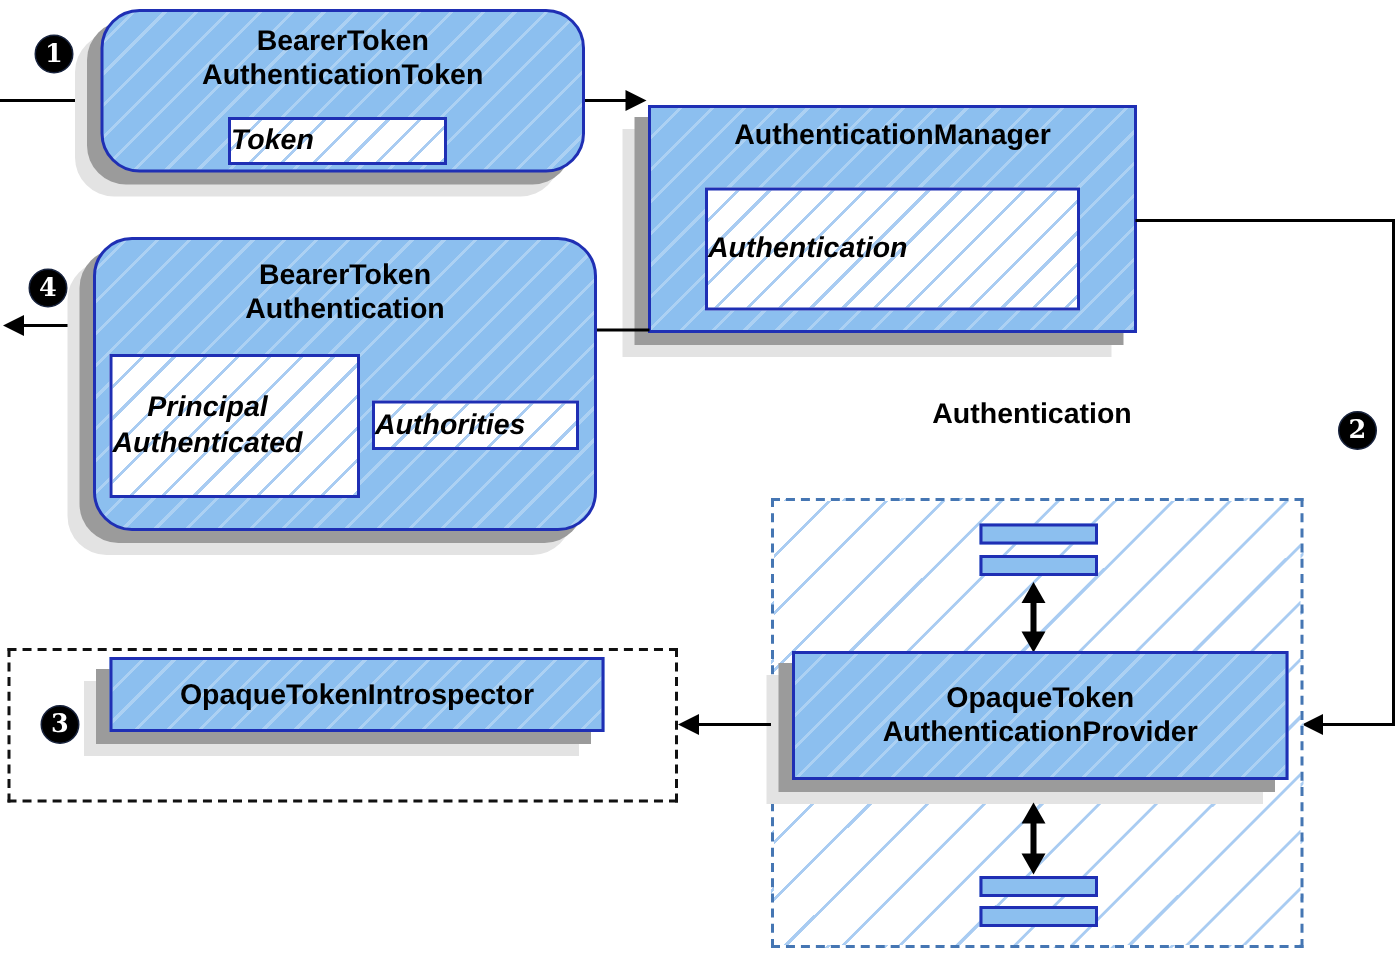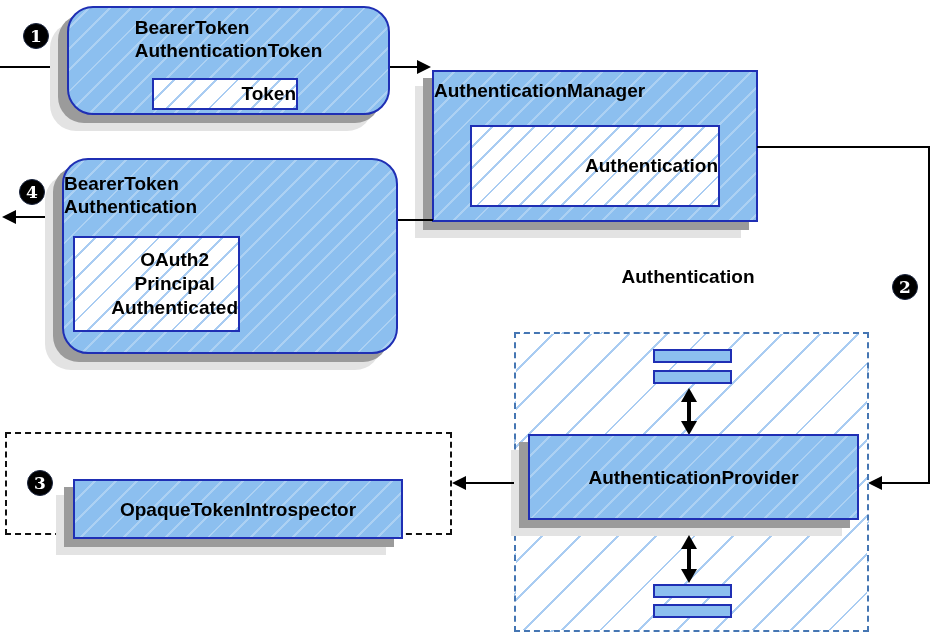--- a/index.html
+++ b/index.html
@@ -16,24 +16,24 @@
     border:2px solid #1F2FB4;
     box-shadow:-9px 8px 0 0 #9B9B9B,-17px 16px 0 0 #E3E3E3;
   }
   .rounded{border-radius:26px;}
 
   
   .hatch{
     background-color:#fff;
     background-image:repeating-linear-gradient(135deg,rgba(255,255,255,0) 0 13px,#A9CCF2 13px 15px);
     border:2px solid #1F2FB4;
-    display:flex;align-items:center;justify-content:flex-end;text-align:center;
+    display:flex;align-items:center;justify-content:flex-start;text-align:center;font-style:italic;
   }
 
-  .title{font-size:19px;line-height:23px;text-align:left;}
+  .title{font-size:19px;line-height:23px;text-align:center;}
   .label{font-size:19px;line-height:22px;text-align:center;}
 
   
   .hline{background:#000;height:2px;}
   .vline{background:#000;width:2px;}
 
   
   .ah-right{width:0;height:0;border-top:7px solid transparent;border-bottom:7px solid transparent;border-left:14px solid #000;}
   .ah-left{width:0;height:0;border-top:7px solid transparent;border-bottom:7px solid transparent;border-right:14px solid #000;}
 
@@ -102,24 +102,26 @@
   <div class="abs ah-left" style="left:2px;top:210px;"></div>
 
   <div class="abs node rounded" style="left:62px;top:158px;width:336px;height:196px;">
     <div class="title" style="margin-top:12px;">
       <div>BearerToken</div>
       <div>Authentication</div>
     </div>
   </div>
   <div class="abs hatch" style="left:73px;top:236px;width:167px;height:96px;">
     <div class="label" style="line-height:24px;">
-      <div>OAuth2</div>
       <div>Principal</div>
       <div>Authenticated</div>
     </div>
+  </div>
+  <div class="abs hatch" style="left:248px;top:267px;width:138px;height:33px;">
+    <span class="label">Authorities</span>
   </div>
 
   <div class="abs hline" style="left:757px;top:146px;width:173px;"></div>
   <div class="abs vline" style="left:928px;top:146px;height:338px;"></div>
   <div class="abs hline" style="left:882px;top:482px;width:48px;"></div>
   <div class="abs ah-left" style="left:868px;top:476px;"></div>
   <div class="abs step" style="left:892px;top:274px;">
       <span>2</span>
     </div>
 
@@ -133,37 +135,38 @@
   <div class="abs bar" style="left:653px;top:370px;"></div>
 
   <div class="abs varrow" style="left:681px;top:388px;height:47px;">
     <div class="stem"></div>
     <div class="tip-up"></div>
     <div class="tip-down"></div>
   </div>
 
   <div class="abs node col-center" style="left:528px;top:434px;width:331px;height:86px;">
     <div class="title">
+      <div>OpaqueToken</div>
       <div>AuthenticationProvider</div>
     </div>
   </div>
 
   <div class="abs varrow" style="left:681px;top:535px;height:48px;">
     <div class="stem"></div>
     <div class="tip-up"></div>
     <div class="tip-down"></div>
   </div>
 
   <div class="abs bar" style="left:653px;top:584px;"></div>
   <div class="abs bar" style="left:653px;top:604px;"></div>
 
   <div class="abs hline" style="left:466px;top:482px;width:48px;"></div>
   <div class="abs ah-left" style="left:452px;top:476px;"></div>
 
   <div class="abs dash-black" style="left:5px;top:432px;width:447px;height:103px;"></div>
   <div class="abs step" style="left:27px;top:470px;">
       <span>3</span>
     </div>
-  <div class="abs node col-center" style="left:73px;top:479px;width:330px;height:60px;">
+  <div class="abs node col-center" style="left:73px;top:438px;width:330px;height:50px;">
     <span class="title">OpaqueTokenIntrospector</span>
   </div>
 
 </div>
 
 </body></html>

